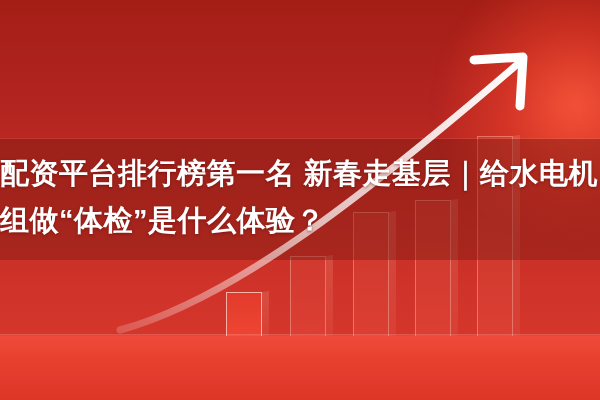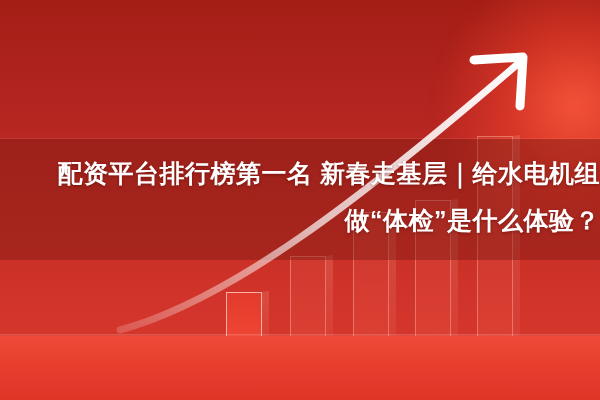--- a/index.html
+++ b/index.html
@@ -69,22 +69,22 @@
     position:absolute;left:2px;bottom:-7px;width:100%;height:8px;
     background:radial-gradient(ellipse at center,rgba(120,20,12,.30),rgba(120,20,12,0) 70%);
   }
 
   
   .arrow{position:absolute;left:0;top:0;width:600px;height:400px;}
 
   
   .headline{
     position:absolute;left:0;top:150px;width:600px;
-    text-align:right;color:#ffffff;
-    font-size:25px;font-weight:bold;line-height:47px;
+    text-align:left;color:#ffffff;
+    font-size:29px;font-weight:bold;line-height:47px;
     letter-spacing:.5px;
     text-shadow:0 1px 3px rgba(90,10,5,.55);
     white-space:pre-line;
   }
 </style>
 </head>
 <body>
 
 <div id="stage">
 

